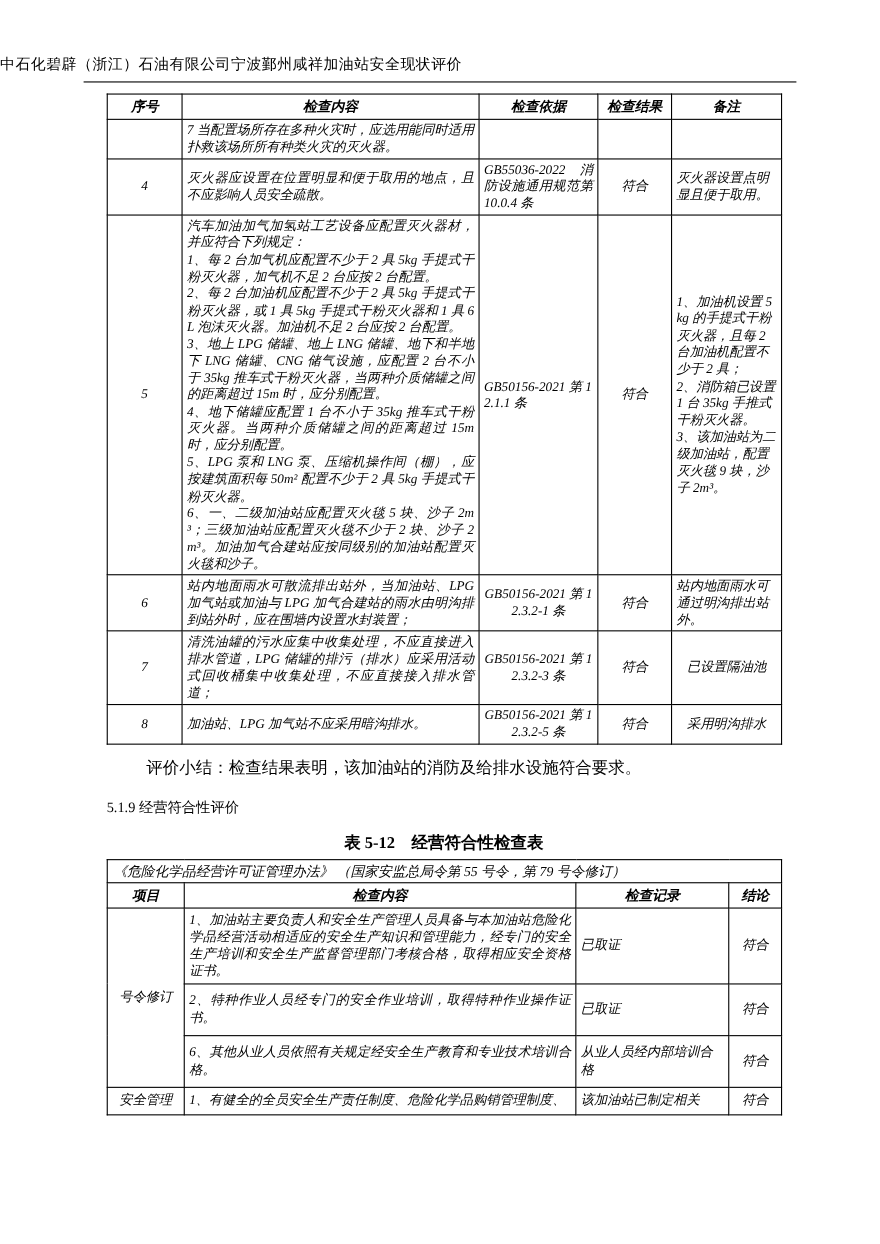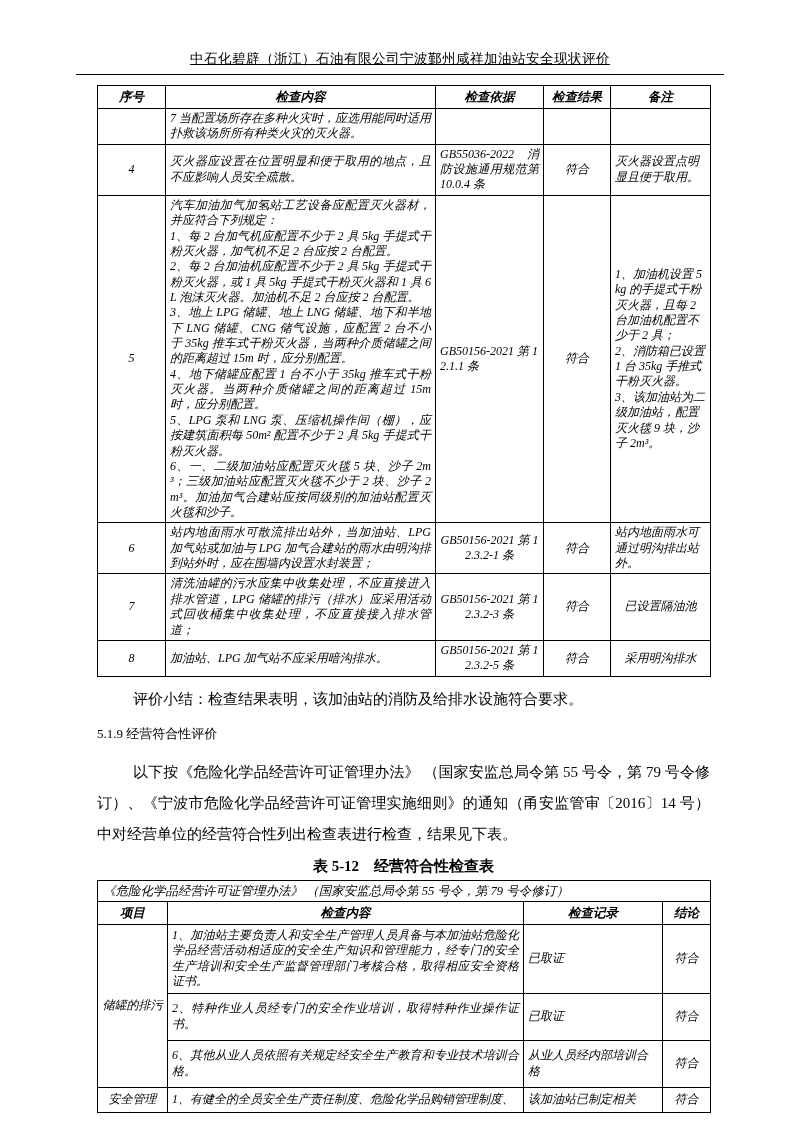--- a/index.html
+++ b/index.html
@@ -8,25 +8,23 @@
     width:800px;height:1131px;
     margin:0 auto;
     background:#ffffff;
     color:#000;
     font-family:"Liberation Serif","DejaVu Serif",serif;
     overflow:hidden;
   }
   .content{margin-left:97px;width:613px;}
   .doc-title{
     padding-top:50px;
-    text-align:center;
     font-size:13.5px;
     line-height:18px;
     letter-spacing:.5px;
-    text-decoration:underline;
   }
   .header-rule{
     position:absolute;left:76px;right:76px;top:74px;
     border-top:1.5px solid #000;height:0;
   }
   table{border-collapse:collapse;table-layout:fixed;width:613px;}
   td,th{
     border:1px solid #000;
     font-size:12px;line-height:1.28;
     padding:2px 4px;
@@ -152,21 +150,20 @@
         <td class="c">符合</td>
         <td class="c">采用明沟排水</td>
       </tr>
     </tbody>
       </table>
 
     <p class="summary">评价小结：检查结果表明，该加油站的消防及给排水设施符合要求。</p>
 
     <p class="section-heading">5.1.9 经营符合性评价</p>
 
-    <p class="section-para">以下按《危险化学品经营许可证管理办法》 （国家安监总局令第 55 号令，第 79 号令修订）、《宁波市危险化学品经营许可证管理实施细则》的通知（甬安监管审〔2016〕14 号）中对经营单位的经营符合性列出检查表进行检查，结果见下表。</p>
 
     <p class="caption">表 5-12　经营符合性检查表</p>
 
     <table class="t2">
       <colgroup>
         <col style="width:70px">
           <col style="width:356px">
           <col style="width:139px">
           <col style="width:48px">
       </colgroup>
@@ -174,21 +171,21 @@
           <tr>
         <td class="title-cell" colspan="4">《危险化学品经营许可证管理办法》 （国家安监总局令第 55 号令，第 79 号令修订）</td>
       </tr>
       <tr>
         <th>项目</th>
         <th>检查内容</th>
         <th>检查记录</th>
         <th>结论</th>
       </tr>
       <tr class="h-r1">
-        <td class="c" rowspan="3">储罐的排污</td>
+        <td class="c" rowspan="3">号令修订</td>
         <td class="j">1、加油站主要负责人和安全生产管理人员具备与本加油站危险化学品经营活动相适应的安全生产知识和管理能力，经专门的安全生产培训和安全生产监督管理部门考核合格，取得相应安全资格证书。</td>
         <td>已取证</td>
         <td class="c">符合</td>
       </tr>
       <tr class="h-r2">
         <td class="j">2、特种作业人员经专门的安全作业培训，取得特种作业操作证书。</td>
         <td>已取证</td>
         <td class="c">符合</td>
       </tr>
       <tr class="h-r3">

